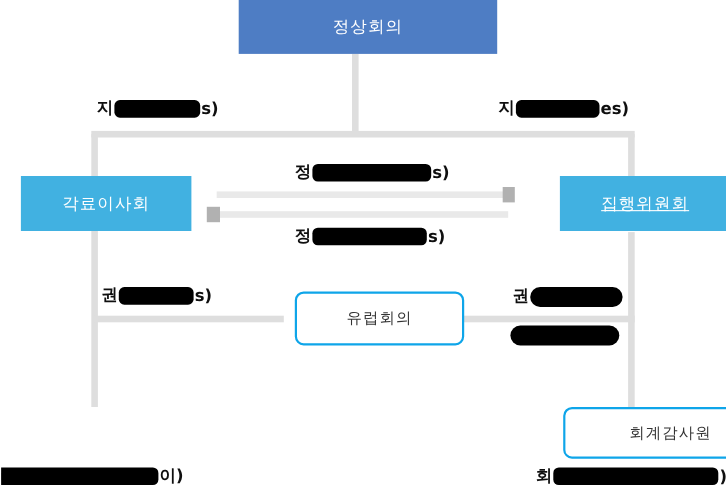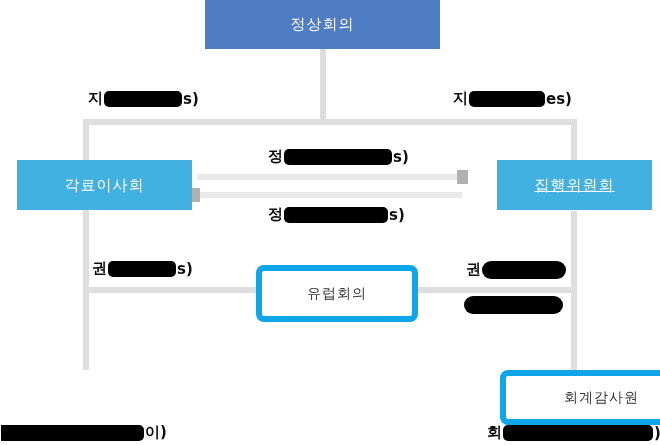--- a/index.html
+++ b/index.html
@@ -19,26 +19,26 @@
   #h-mid-right{left:405px;top:287px;width:172px;height:6px;}
   
   .arrow-bar{position:absolute;background:#e9e9e9;}
   .arrow-head{position:absolute;background:#b1b1b1;}
   #arrow-right-bar{left:197px;top:174px;width:261px;height:6px;}
   #arrow-right-head{left:457px;top:170px;width:11px;height:14px;}
   #arrow-left-head{left:188px;top:188px;width:12px;height:14px;}
   #arrow-left-bar{left:200px;top:192px;width:262px;height:6px;}
   
   .node{position:absolute;display:flex;align-items:center;justify-content:center;
-        font-size:15px;letter-spacing:1px;}
+        font-size:15px;letter-spacing:1px;margin-left:12px;}
   .node.blue{background:#4e7dc4;color:#ffffff;}
   .node.cyan{background:#41b1e1;color:#ffffff;}
-  .node.white{background:#ffffff;border:6px solid #0ea5e9;border-radius:8px;color:#333333;font-size:14px;}
+  .node.white{background:#ffffff;border:2px solid #0ea5e9;border-radius:8px;color:#333333;font-size:14px;}
   #node-summit{left:205px;top:0;width:235px;height:49px;}
-  #node-council{left:17px;top:160px;width:175px;height:50px;}
+  #node-council{left:7px;top:160px;width:155px;height:50px;}
   #node-commission{left:497px;top:160px;width:155px;height:50px;text-decoration:underline;}
   #node-european-council{left:256px;top:265px;width:150px;height:45px;}
   #node-court{left:8px;top:368px;width:153px;height:45px;}
   #node-auditors{left:500px;top:370px;width:151px;height:43px;padding-left:20px;}
   
   .lbl{position:absolute;display:flex;align-items:center;gap:1px;
        font-size:15px;font-weight:bold;color:#0f0f0f;white-space:nowrap;}
   .redact{display:inline-block;height:16px;background:#000;border-radius:5px;}
   .redact.round{height:18px;border-radius:9px;}
   #lbl-top-left{left:88px;top:89px;}       #lbl-top-left .redact{width:78px;}

